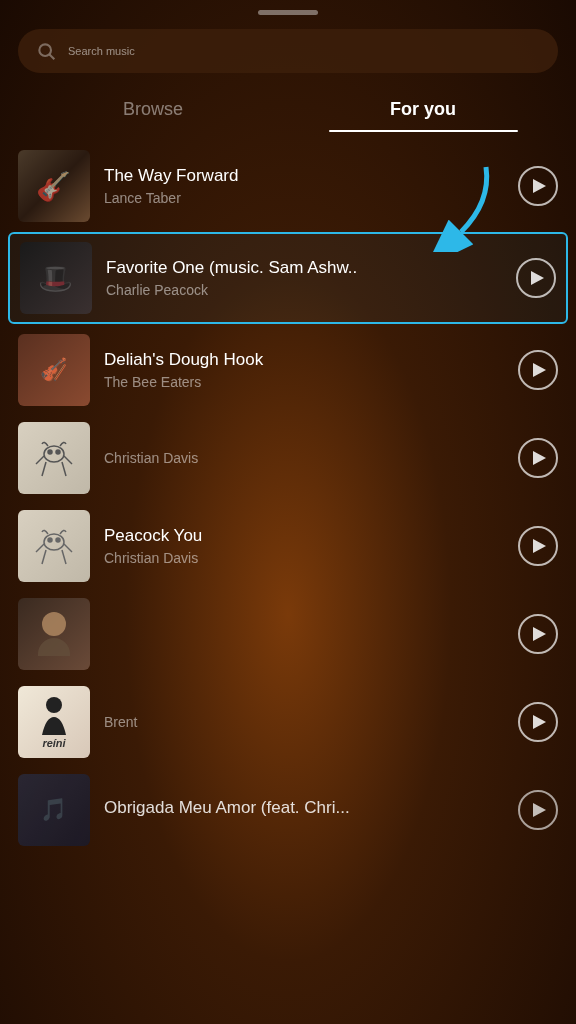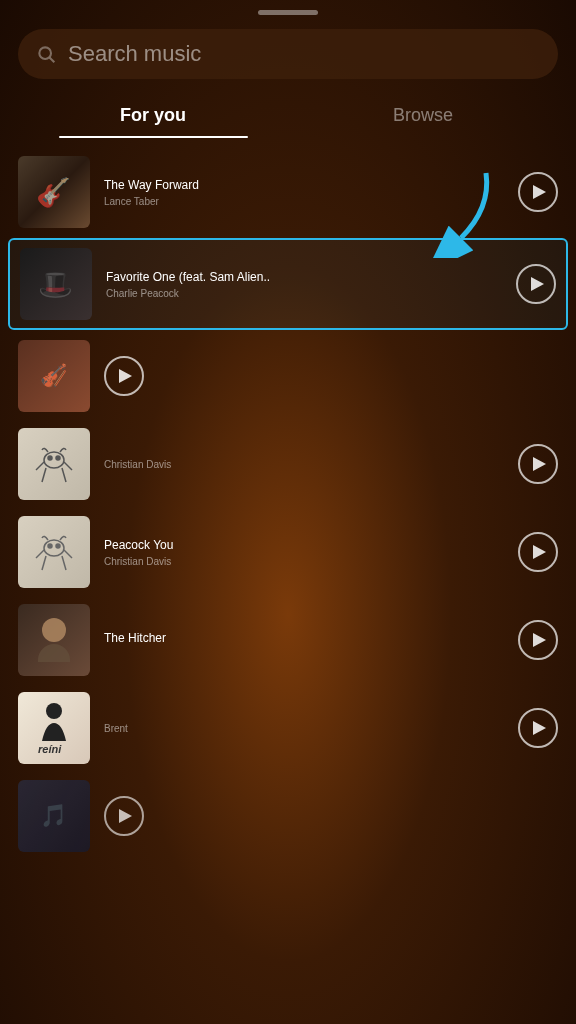--- a/index.html
+++ b/index.html
@@ -37,21 +37,21 @@
       padding: 12px 18px;
       gap: 12px;
     }
     .search-icon-svg {
       width: 20px;
       height: 20px;
       flex-shrink: 0;
       opacity: 0.7;
     }
     .search-input-text {
-      font-size: 22px;
+      font-size: 11px;
       color: rgba(255,255,255,0.5);
       flex: 1;
     }
 
     .tabs-container {
       display: flex;
       padding: 0 18px;
       margin-bottom: 6px;
     }
     .tab {
@@ -150,30 +150,30 @@
     .art-person-icon {
       font-size: 28px;
       opacity: 0.5;
     }
 
     .song-info {
       flex: 1;
       min-width: 0;
     }
     .song-title {
-      font-size: 12px;
+      font-size: 17px;
       font-weight: 500;
       color: #ffffff;
       white-space: nowrap;
       overflow: hidden;
       text-overflow: ellipsis;
       margin-bottom: 4px;
     }
     .song-artist {
-      font-size: 10px;
+      font-size: 14px;
       color: rgba(255,255,255,0.5);
     }
 
     .play-btn {
       width: 40px;
       height: 40px;
       border-radius: 50%;
       border: 2px solid rgba(255,255,255,0.7);
       background: transparent;
       display: flex;
@@ -242,25 +242,25 @@
   <div class="search-bar">
     <svg class="search-icon-svg" viewBox="0 0 24 24" fill="none" stroke="rgba(255,255,255,0.5)" stroke-width="2.5">
       <circle cx="11" cy="11" r="7"></circle>
       <line x1="16.5" y1="16.5" x2="22" y2="22"></line>
     </svg>
     <span class="search-input-text">Search music</span>
   </div>
 </div>
 
 <div class="tabs-container">
+  <div class="tab inactive">
+    <span>Browse</span>
+  </div>
   <div class="tab active">
     <span>For you</span>
-  </div>
-  <div class="tab inactive">
-    <span>Browse</span>
   </div>
 </div>
 
 <div class="song-list">
 
   <div class="song-item">
     <div class="album-art art-way-forward">
       <span class="art-guitar-icon">🎸</span>
     </div>
     <div class="song-info">
@@ -282,32 +282,36 @@
           </marker>
         </defs>
         <path d="M 70 5 Q 75 40 45 70" stroke="#2db8e8" stroke-width="5" fill="none" marker-end="url(#arrowhead)"></path>
       </svg>
     </div>
     <div class="song-item highlighted">
       <div class="album-art art-favorite-one">
         <span class="art-person-icon">🎩</span>
       </div>
       <div class="song-info">
-        <div class="song-title">Favorite One (feat. Sam Alien..</div>
+        <div class="song-title">Favorite One (music. Sam Ashw..</div>
         <div class="song-artist">Charlie Peacock</div>
       </div>
       <div class="play-btn">
         <div class="play-triangle"></div>
       </div>
     </div>
   </div>
 
   <div class="song-item">
     <div class="album-art art-dough-hook">
       <span class="art-musicians">🎻</span>
+    </div>
+    <div class="song-info">
+      <div class="song-title">Deliah's Dough Hook</div>
+      <div class="song-artist">The Bee Eaters</div>
     </div>
     <div class="play-btn">
       <div class="play-triangle"></div>
     </div>
   </div>
 
   <div class="song-item">
     <div class="album-art art-alien-invasion">
       <svg width="52" height="52" viewBox="0 0 52 52">
         <g stroke="#555" stroke-width="1.5" fill="none">
@@ -357,47 +361,50 @@
   </div>
 
   <div class="song-item">
     <div class="album-art art-hitcher">
       <div class="art-face">
         <div class="head"></div>
         <div class="body"></div>
       </div>
     </div>
     <div class="song-info">
-      <div class="song-title">The Hitcher</div>
     </div>
     <div class="play-btn">
       <div class="play-triangle"></div>
     </div>
   </div>
 
   <div class="song-item">
     <div class="album-art art-celestial">
-      <div style="display:flex;flex-direction:column;align-items:flex-start;gap:2px;">
+      <div style="display:flex;flex-direction:column;align-items:center;gap:2px;">
         <svg width="32" height="40" viewBox="0 0 32 40">
           <circle cx="16" cy="10" r="8" fill="#222"></circle>
           <path d="M 4 40 Q 8 22 16 22 Q 24 22 28 40 Z" fill="#222"></path>
         </svg>
         <span style="font-size:11px;font-weight:bold;color:#333;font-style:italic;">reíni</span>
       </div>
     </div>
     <div class="song-info">
       <div class="song-artist">Brent</div>
     </div>
     <div class="play-btn">
       <div class="play-triangle"></div>
     </div>
   </div>
 
   <div class="song-item" style="opacity:0.85;">
     <div class="album-art art-obrigada">
       <span style="font-size:22px;opacity:0.5;">🎵</span>
     </div>
+    <div class="song-info">
+      <div class="song-title">Obrigada Meu Amor (feat. Chri...</div>
+      <div class="song-artist"></div>
+    </div>
     <div class="play-btn">
       <div class="play-triangle"></div>
     </div>
   </div>
 
 </div>
 
 </body></html>

